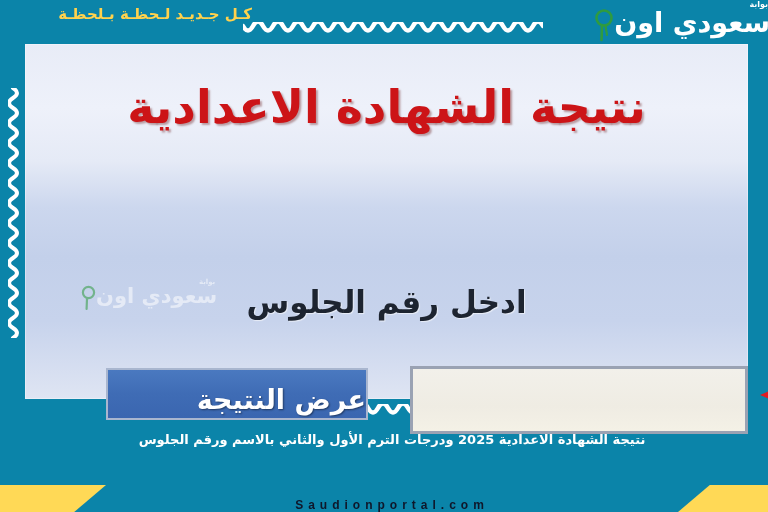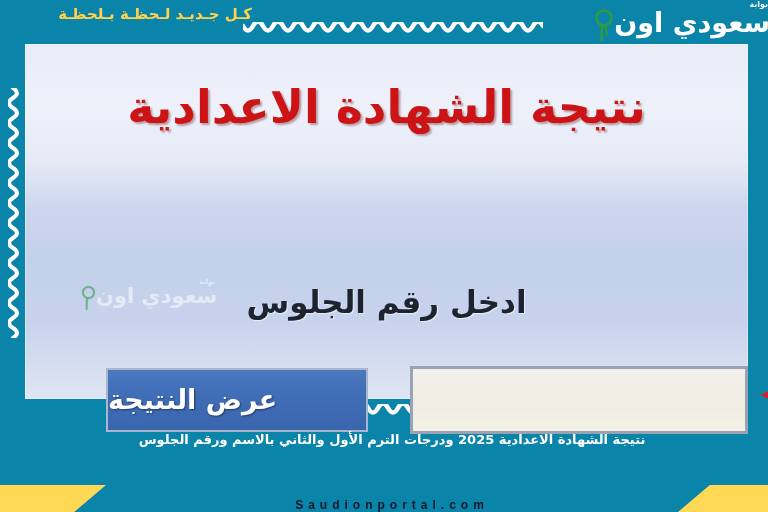--- a/index.html
+++ b/index.html
@@ -168,29 +168,29 @@
     white-space: nowrap;
   }
   .wm-glass { position: relative; width: 15px; height: 26px; margin-top: 6px; margin-left: 1px; }
 
   
   .btn-result {
     position: absolute;
     left: 81px;
     top: 324px;
     width: 262px;
-    height: 64px;
+    height: 52px;
     background: linear-gradient(180deg, #4a79c0 0%, #3f6cb5 50%, #3a66b0 100%);
     border: 2px solid #a9b6cf;
     box-sizing: border-box;
     color: #ffffff;
     font-size: 27px;
     font-weight: bold;
     direction: rtl;
-    text-align: left;
+    text-align: right;
     line-height: 60px;
     cursor: pointer;
     text-shadow: 1px 1px 2px rgba(0,0,0,0.45);
     white-space: nowrap;
   }
   .seat-input {
     position: absolute;
     left: 385px;
     top: 322px;
     width: 338px;

